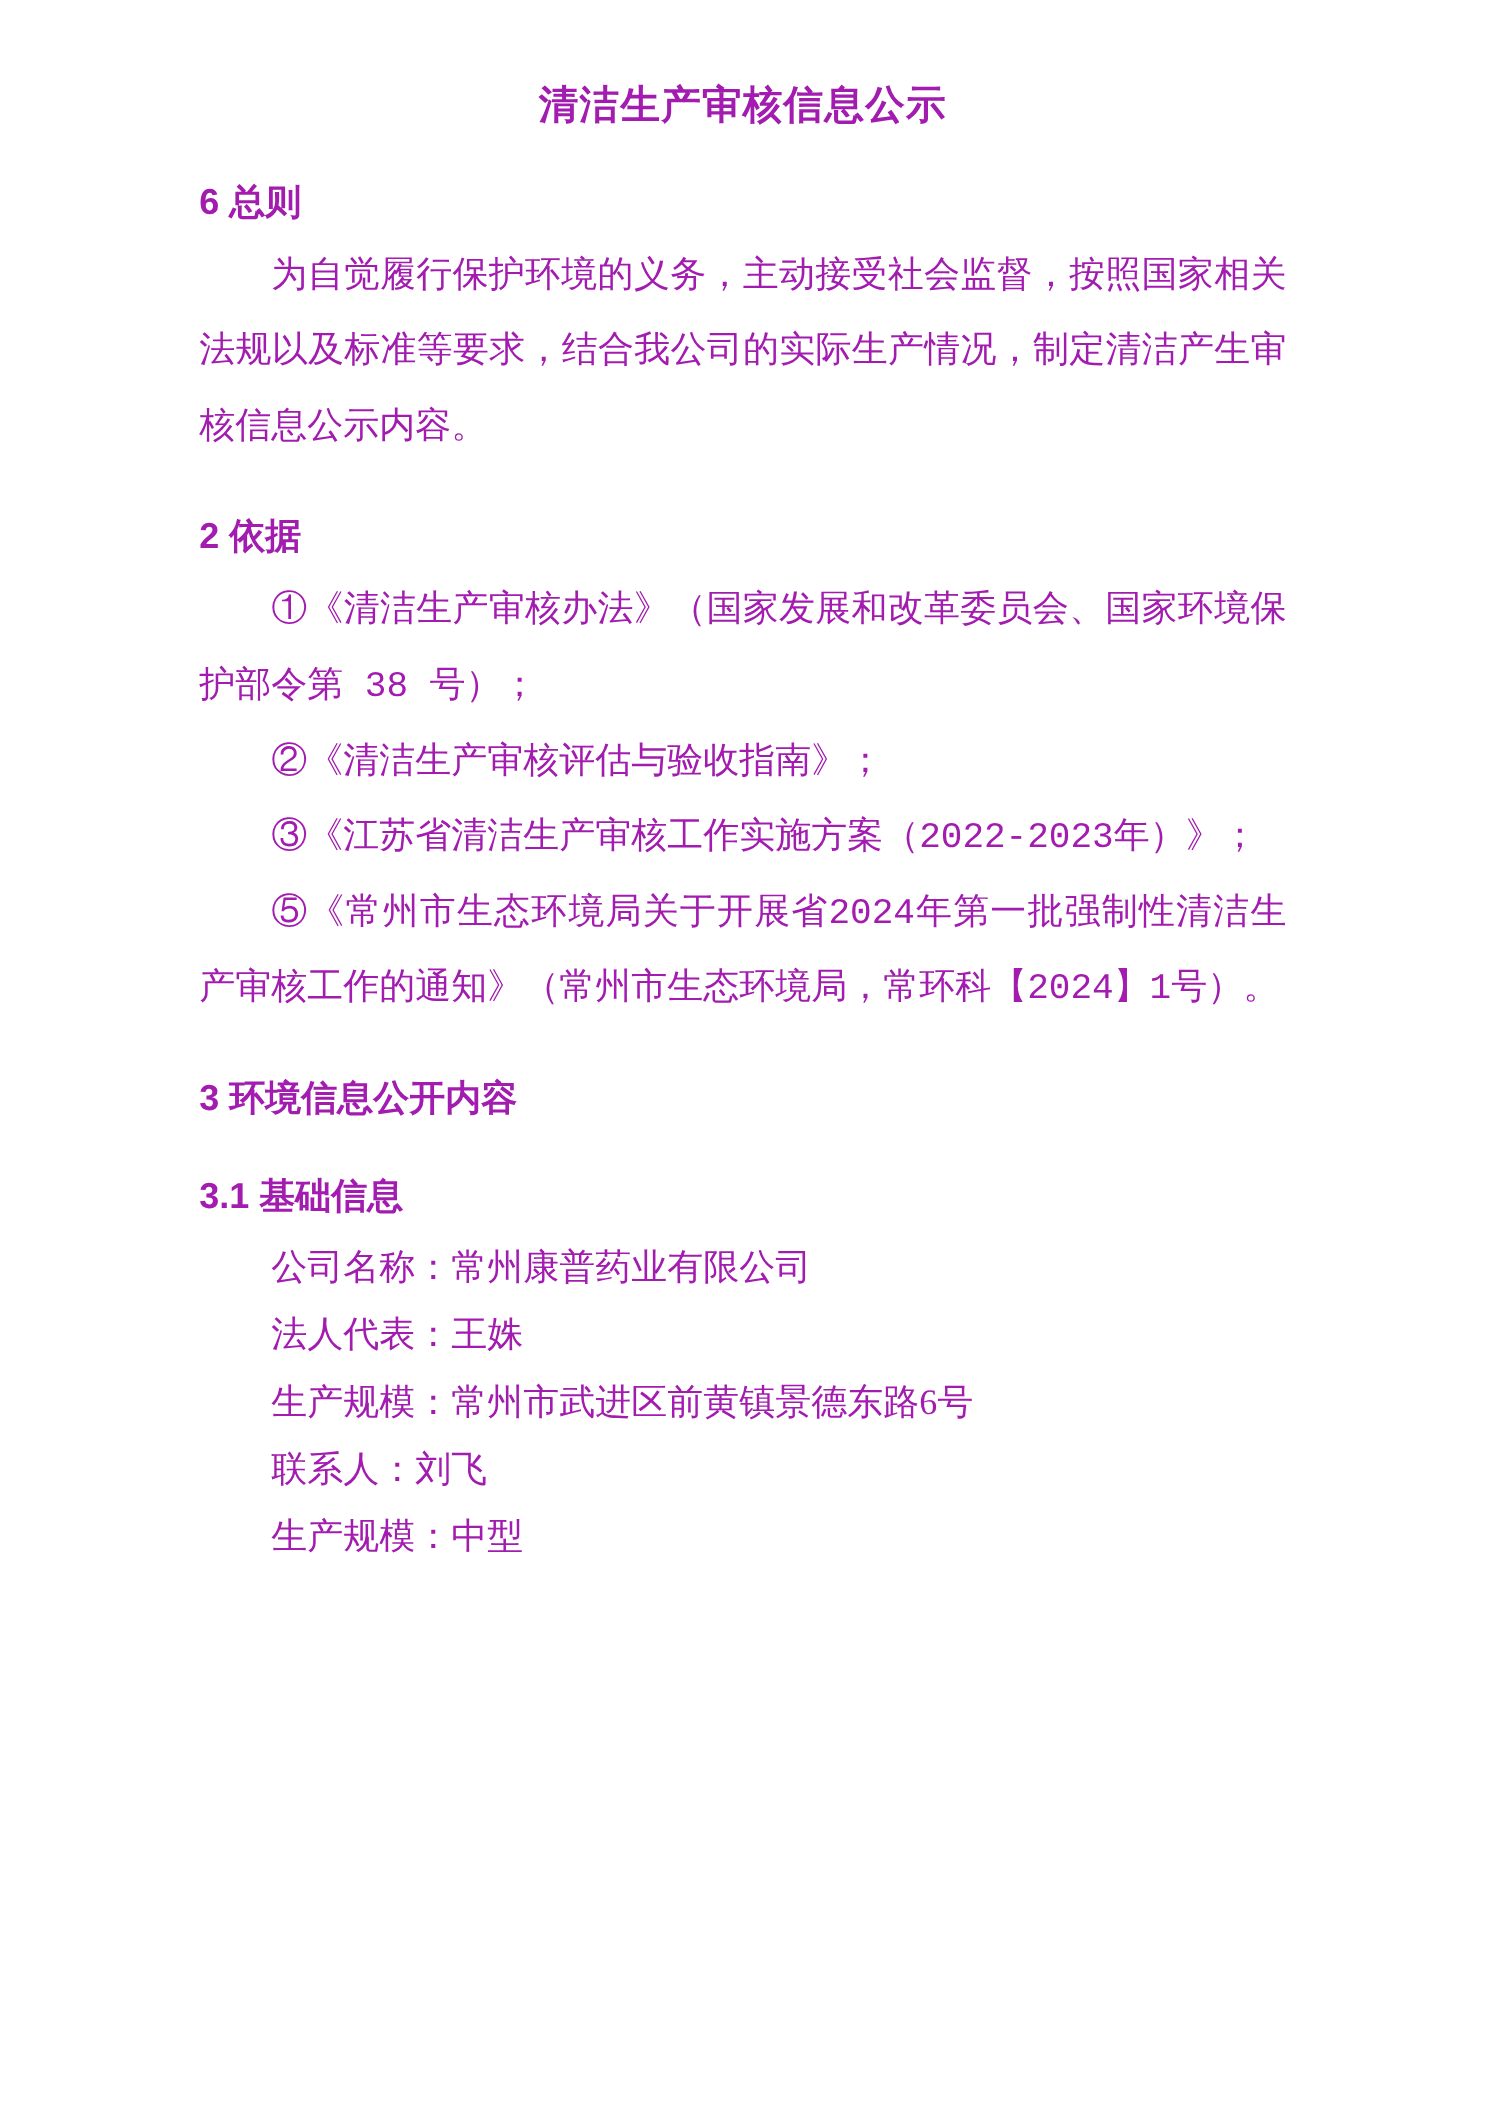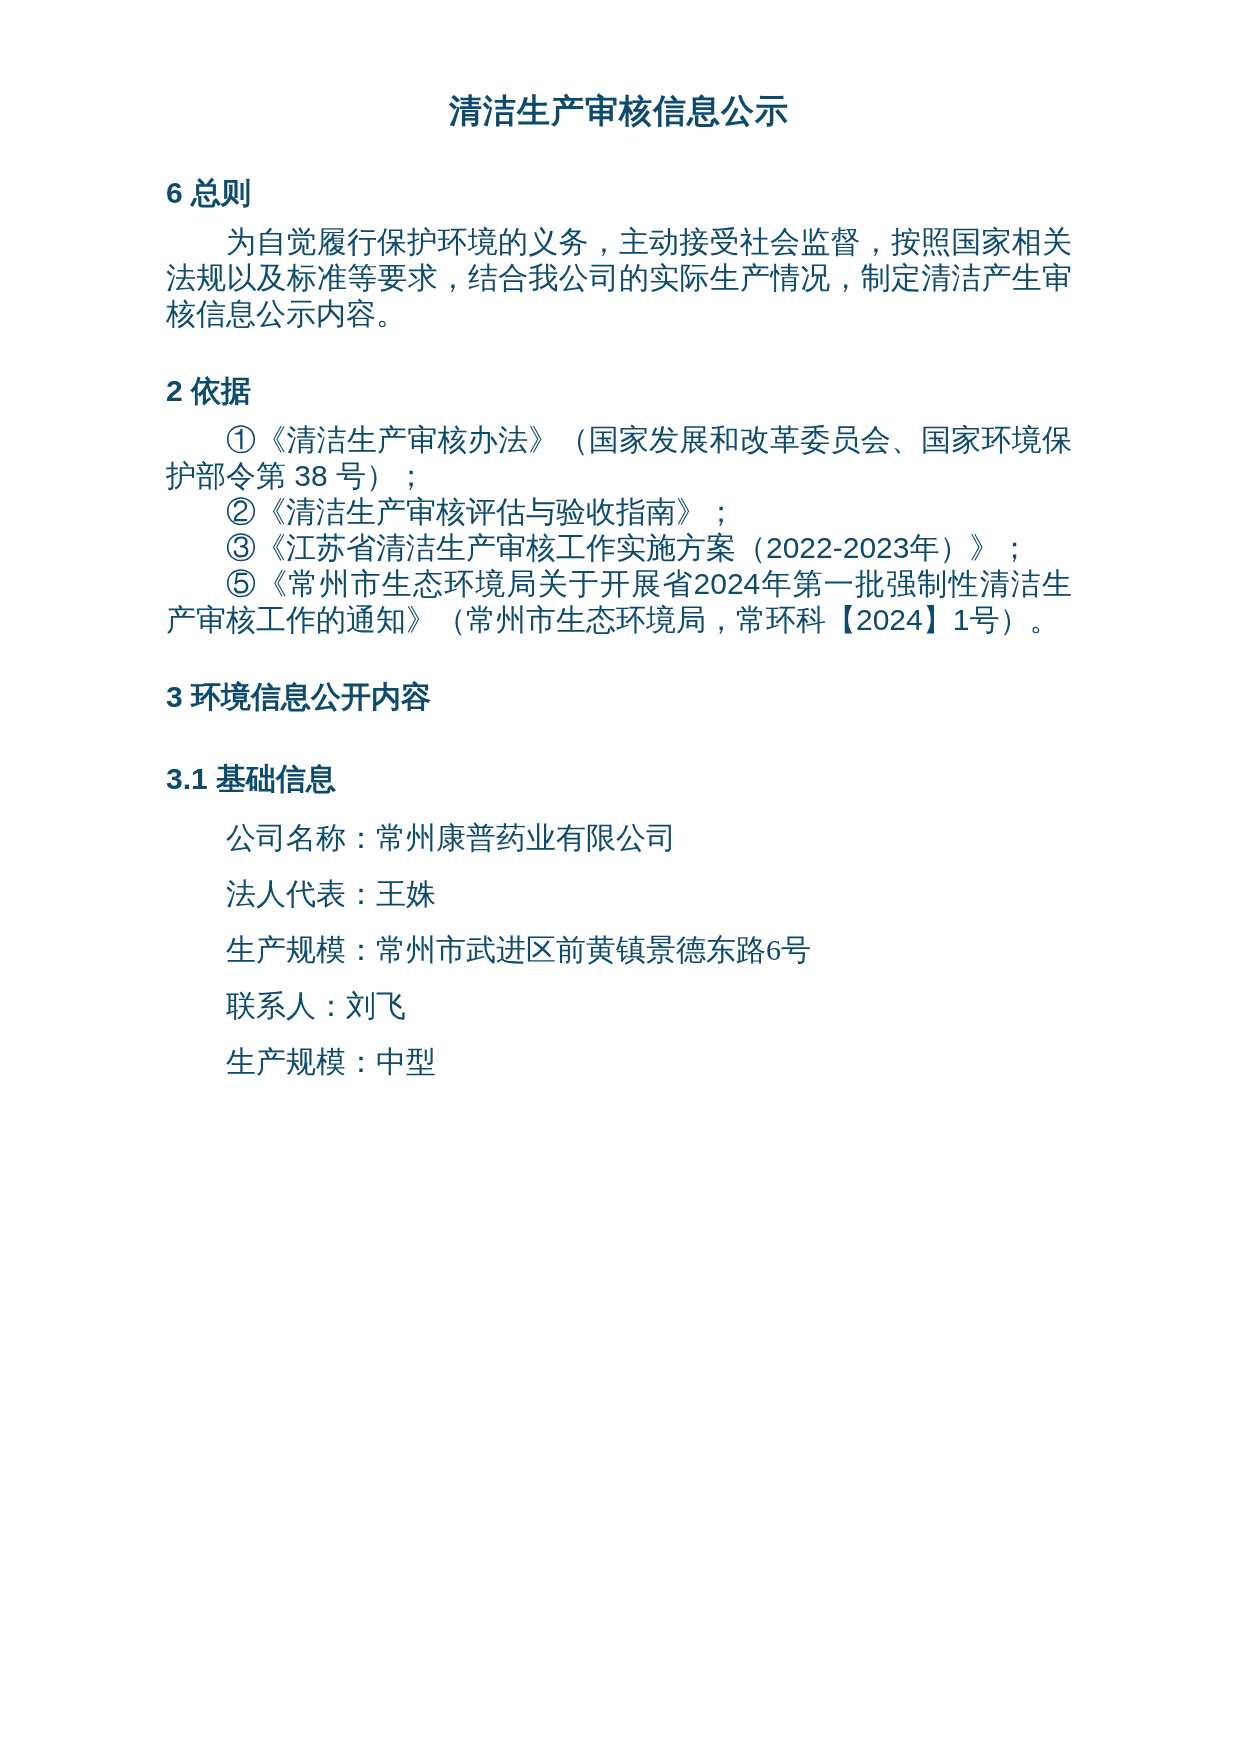--- a/index.html
+++ b/index.html
@@ -7,44 +7,44 @@
     padding: 0;
     background: #ffffff;
   }
   .page {
     position: relative;
     width: 1240px;
     height: 1753px;
     margin: 0 auto;
     background: #ffffff;
     box-sizing: border-box;
-    padding: 88px 168px 0 166px;
-    color: #0c4a6e;
+    padding: 64px 168px 0 166px;
+    color: #a21caf;
     overflow: hidden;
   }
   .doc-title {
     font-family: "Liberation Sans", "DejaVu Sans", sans-serif;
     font-weight: bold;
     font-size: 33px;
     line-height: 46px;
     text-align: center;
     margin: 0;
     letter-spacing: 1px;
   }
   .sec-heading {
     font-family: "Liberation Sans", "DejaVu Sans", sans-serif;
     font-weight: bold;
     font-size: 30px;
     line-height: 46px;
     margin: 36px 0 8px 0;
   }
   .body-para {
-    font-family: Liberation Sans, sans-serif;
+    font-family: Liberation Mono, monospace;
     font-size: 30px;
-    line-height: 36px;
+    line-height: 63px;
     margin: 0;
     text-align: justify;
     text-indent: 2em;
   }
   .info-para {
     font-family: "Liberation Serif", "DejaVu Serif", serif;
     font-size: 30px;
     line-height: 56px;
     margin: 0;
     text-align: left;

